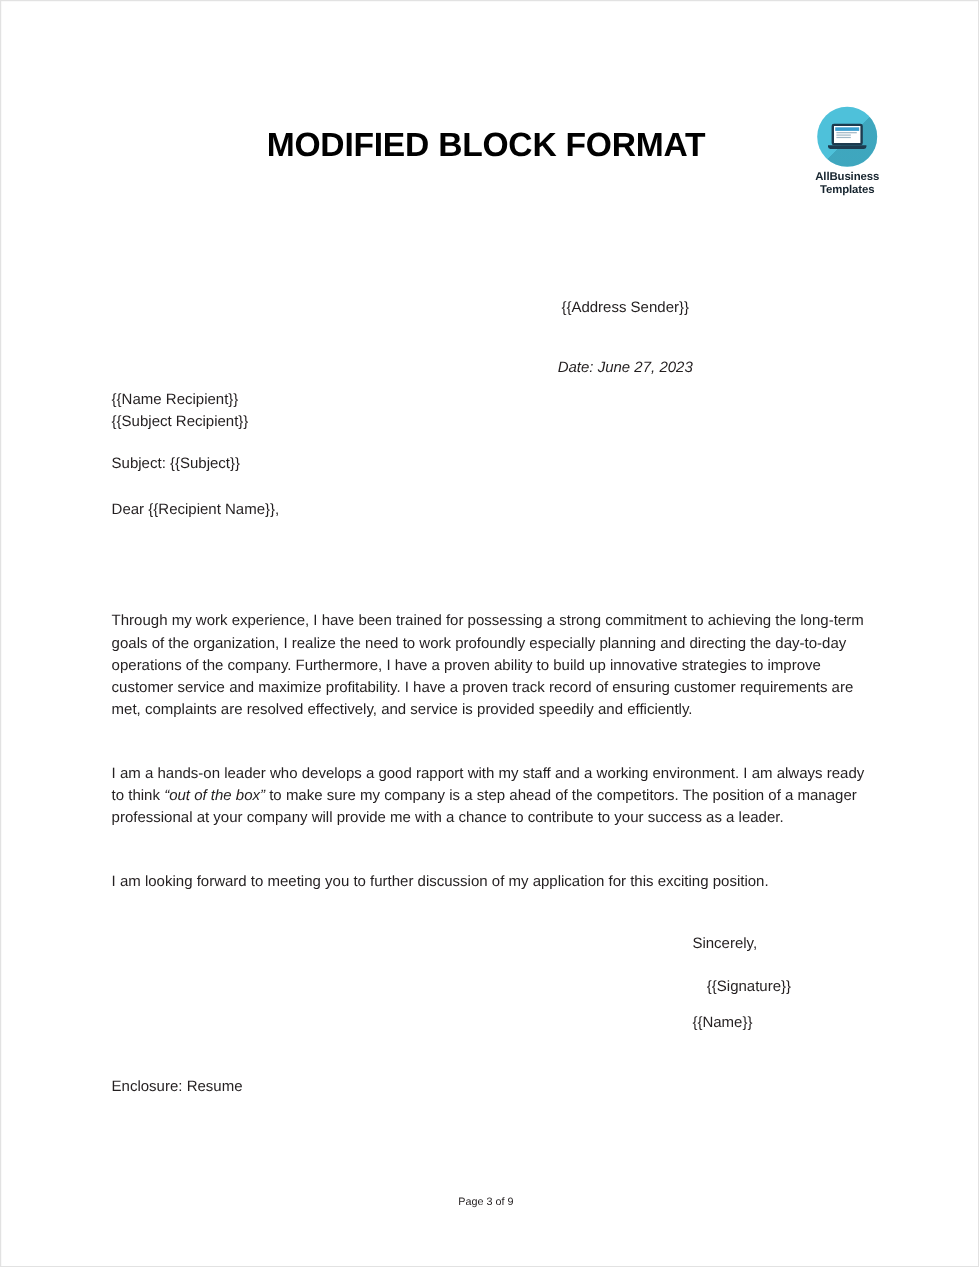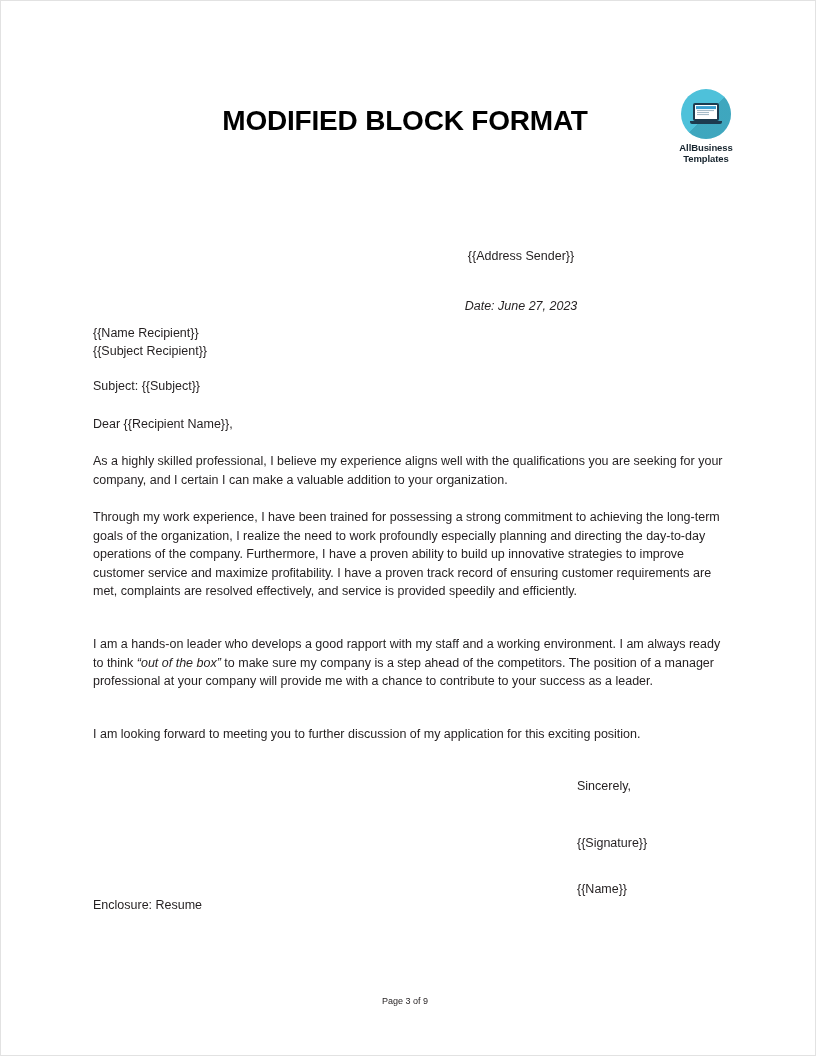--- a/index.html
+++ b/index.html
@@ -146,22 +146,22 @@
   
   .sign-line {
     position: absolute;
     left: 576px;
     width: 220px;
     font-size: 12.5px;
     color: #231f20;
     text-align: left;
   }
   .sign-sincerely { top: 762px; margin-top: 16px; }
-  .sign-signature { top: 835px; }
-  .sign-name { top: 881px; }
+  .sign-signature { top: 814px; margin-left: 12px; }
+  .sign-name { top: 844px; }
 
   
   .footer {
     position: absolute;
     left: 88px;
     top: 995px;
     width: 632px;
     text-align: center;
     font-size: 9px;
     color: #231f20;
@@ -198,21 +198,20 @@
 
   <div class="body-text recipient-name">{{Name Recipient}}</div>
   <div class="body-text recipient-address">{{Subject Recipient}}</div>
 
   <div class="body-text subject-line">
     <span class="subject-label">Subject</span><span>: </span><span>{{Subject}}</span>
   </div>
 
   <div class="body-text salutation">Dear {{Recipient Name}},</div>
 
-  <div class="body-text para-1">As a highly skilled professional, I believe my experience aligns well with the qualifications you are seeking for your company, and I certain I can make a valuable addition to your organization.</div>
   <div class="body-text para-2">Through my work experience, I have been trained for possessing a strong commitment to achieving the long-term goals of the organization, I realize the need to work profoundly especially planning and directing the day-to-day operations of the company. Furthermore, I have a proven ability to build up innovative strategies to improve customer service and maximize profitability. I have a proven track record of ensuring customer requirements are met, complaints are resolved effectively, and service is provided speedily and efficiently.</div>
   <div class="body-text para-3">
     <span>I am a hands-on leader who develops a good rapport with my staff and a working environment. I am always ready to think </span><span class="italic-quote">“out of the box”</span><span> to make sure my company is a step ahead of the competitors. The position of a manager professional at your company will provide me with a chance to contribute to your success as a leader.</span>
   </div>
   <div class="body-text para-4">I am looking forward to meeting you to further discussion of my application for this exciting position.</div>
 
   <div class="sign-line sign-sincerely">Sincerely,</div>
   <div class="sign-line sign-signature">{{Signature}}</div>
   <div class="sign-line sign-name">{{Name}}</div>
 

